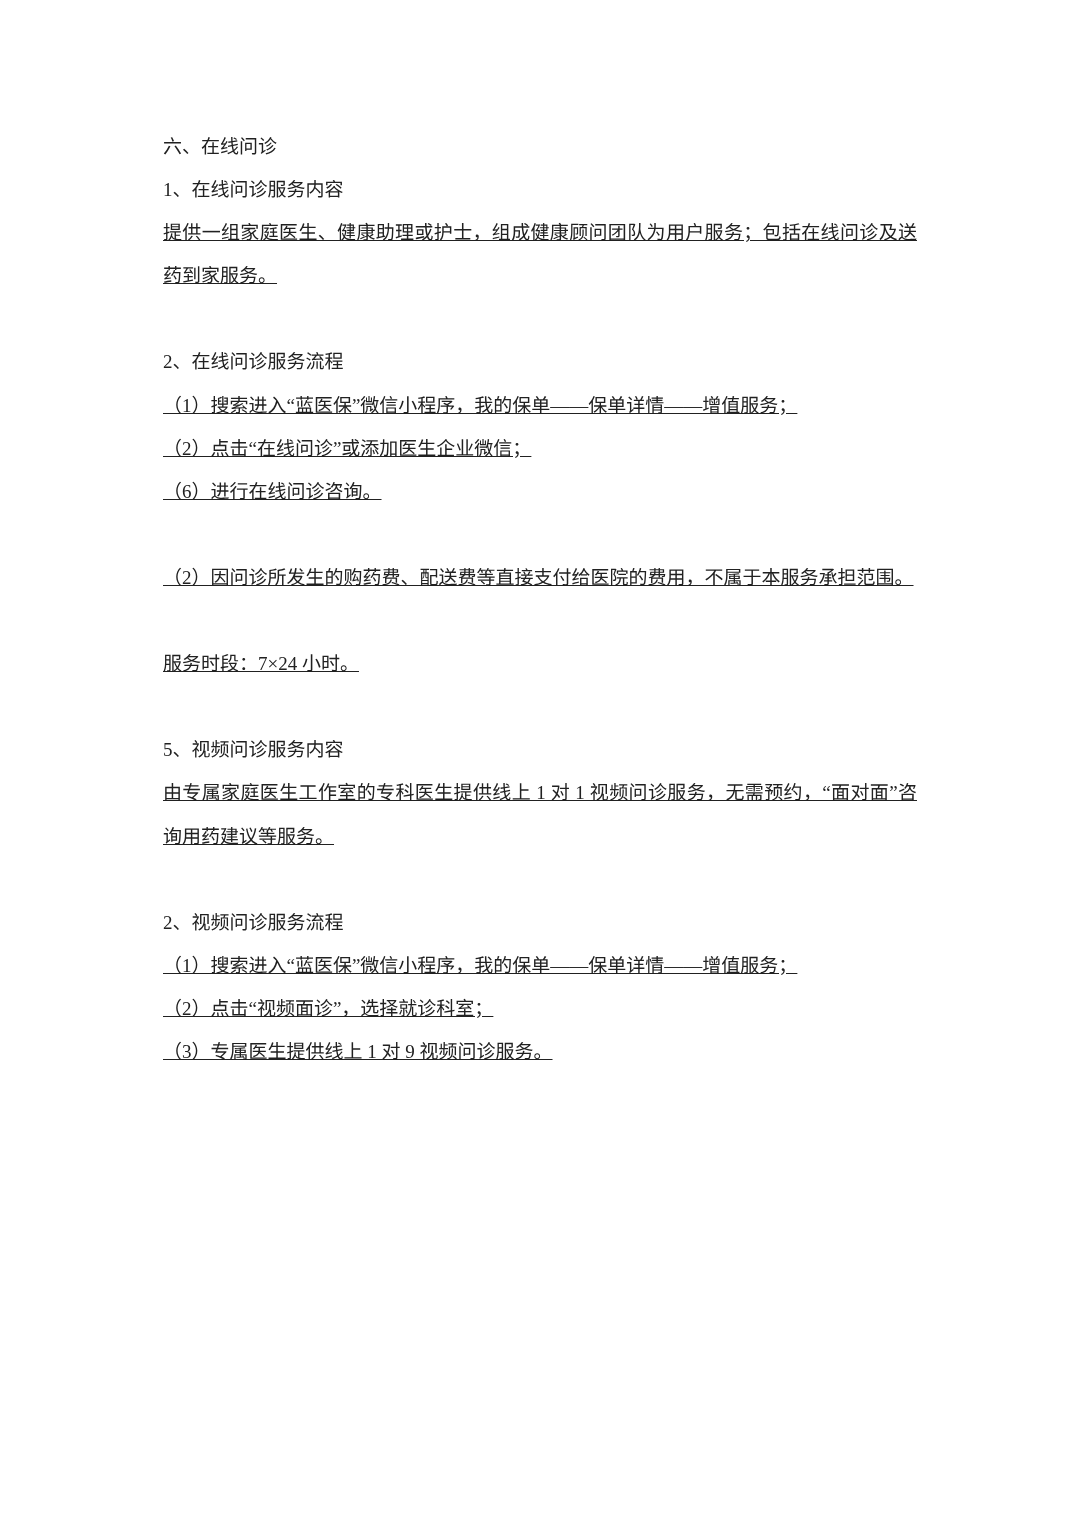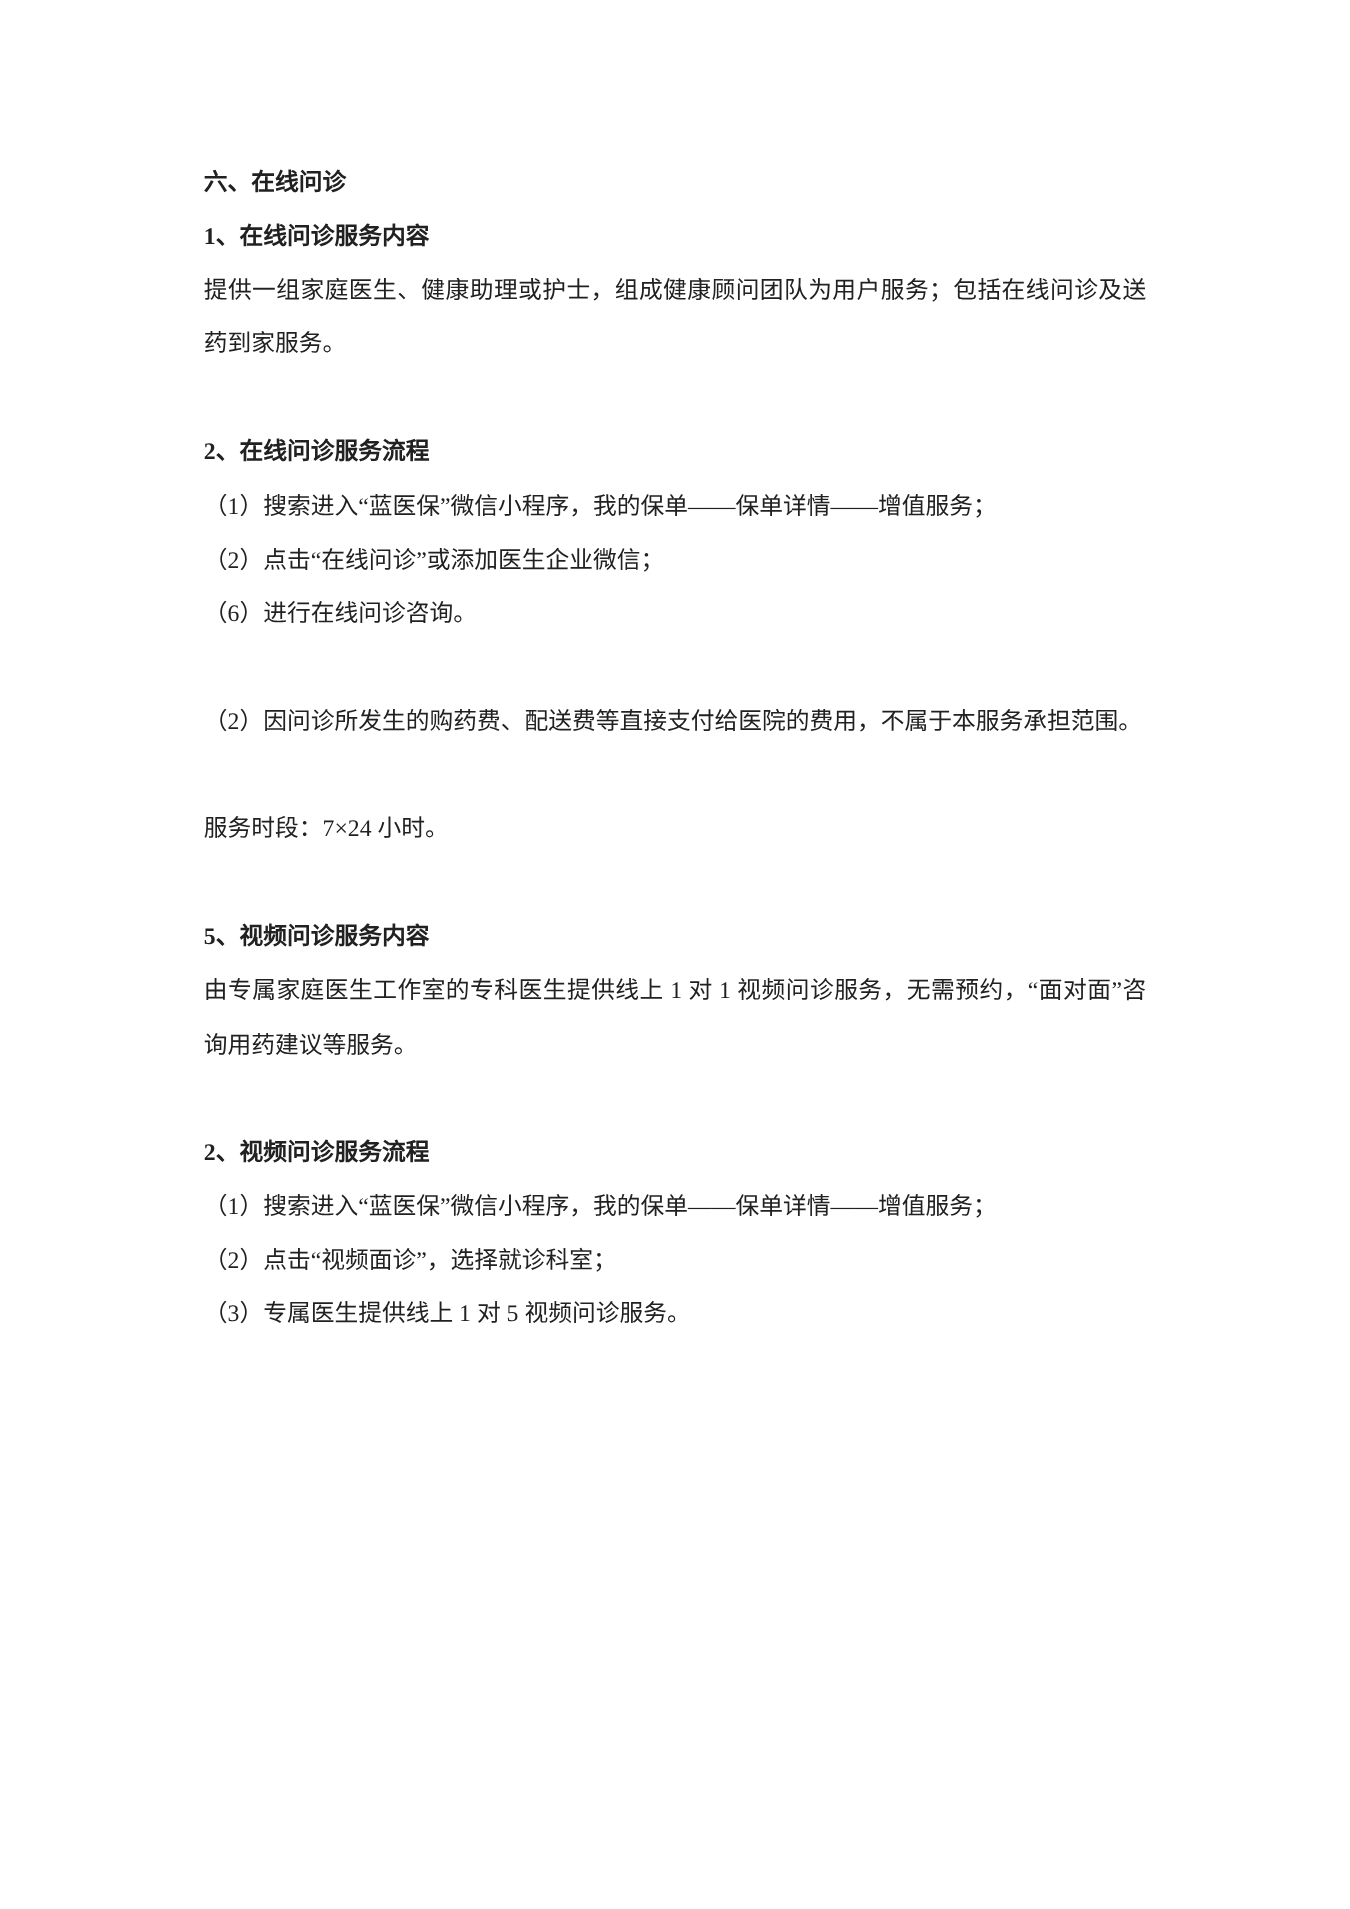--- a/index.html
+++ b/index.html
@@ -23,25 +23,26 @@
   }
   .line {
     margin: 0;
     padding: 0;
     font-size: 19px;
     line-height: 43.1px;
     font-weight: normal;
     white-space: normal;
   }
   .heading {
-    font-weight: bold;
+    font-weight: normal;
   }
   .para {
     text-align: justify;
     text-justify: inter-ideograph;
+    text-decoration: underline;
   }
   .spacer {
     height: 43.1px;
   }
 </style>
 </head>
 <body>
 
 <main class="page">
 
@@ -69,15 +70,15 @@
 
 
   <h3 class="line heading">5、视频问诊服务内容</h3>
   <p class="line para">由专属家庭医生工作室的专科医生提供线上 1 对 1 视频问诊服务，无需预约，“面对面”咨询用药建议等服务。</p>
 
   <div class="spacer"></div>
 
   <h3 class="line heading">2、视频问诊服务流程</h3>
   <p class="line para">（1）搜索进入“蓝医保”微信小程序，我的保单——保单详情——增值服务；</p>
   <p class="line para">（2）点击“视频面诊”，选择就诊科室；</p>
-  <p class="line para">（3）专属医生提供线上 1 对 5 视频问诊服务。</p>
+  <p class="line para">（3）专属医生提供线上 1 对 9 视频问诊服务。</p>
 
 </main>
 
 </body></html>

